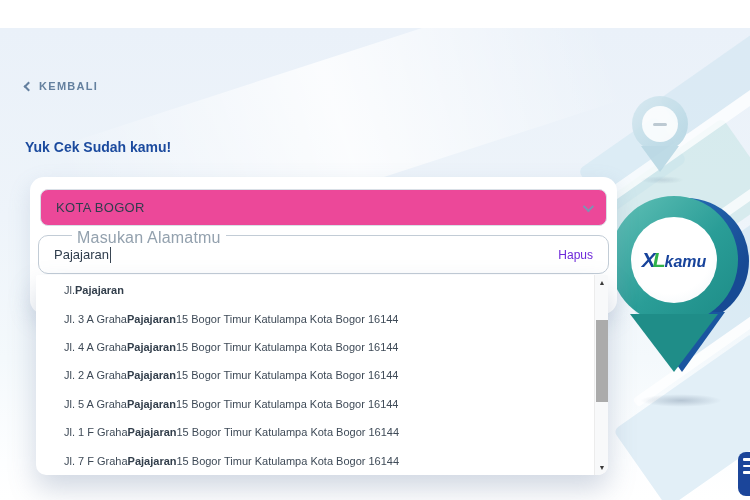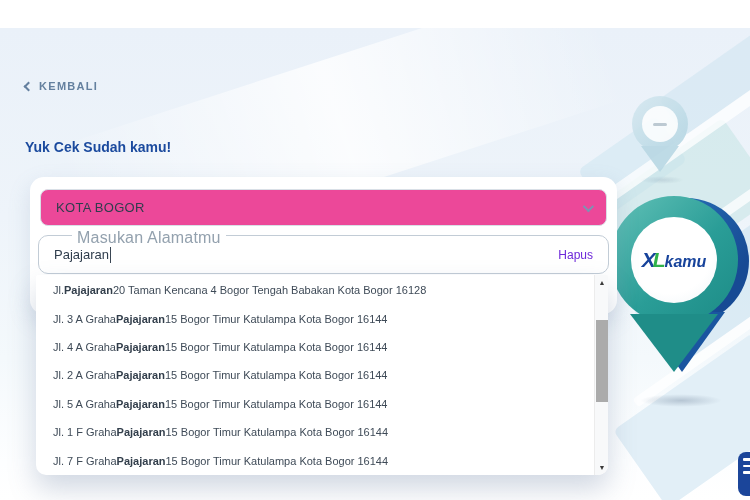--- a/index.html
+++ b/index.html
@@ -42,21 +42,21 @@
   .address-label { position:absolute; left:12px; top:-7px; background:#fff; padding:0 5px;
                    font-size:16px; color:#93a1ae; letter-spacing:.2px;margin-left:21px; }
   .address-value { font-size:13px; font-weight:500; color:#2f3d4d; }
   .caret { display:inline-block; width:1.5px; height:16px; background:#3a4653; margin-left:1px; vertical-align:middle; }
   .clear-btn { margin-left:auto; font-size:12px; color:#6d28d9; cursor:pointer; }
 
   
   .suggest-panel { position:absolute; left:36px; top:275px; width:572px; height:200px; background:#fff;
                    border-radius:2px 2px 10px 10px; box-shadow:0 14px 28px rgba(95,115,150,.28); z-index:9;
                    overflow:hidden; }
-  .suggest-list { position:absolute; left:0; top:1px; width:556px; }
+  .suggest-list { position:absolute; left:11px; top:1px; width:556px; }
   .suggest-row { height:28.4px; display:flex; align-items:center; padding-left:17px;
                  font-size:11px; color:#3e4a57; white-space:nowrap; cursor:pointer; }
   .suggest-row b { font-weight:700; color:#323e4b; }
   .sb { position:absolute; right:0; top:0; width:14px; height:200px; background:#f8f9fa; border-left:1px solid #ececec; }
   .sb-btn { position:absolute; left:0; width:14px; height:15px; display:flex; align-items:center;
             justify-content:center; font-size:7px; color:#3a3a3a; cursor:pointer; background:#f8f9fa; }
   .sb-up { top:0; } .sb-down { bottom:0; }
   .sb-thumb { position:absolute; left:1px; top:45px; width:12px; height:82px; background:#ababab; cursor:grab; }
 
   
@@ -160,21 +160,20 @@
     <span class="address-value">Pajajaran</span>
     <span class="caret"></span>
     <span class="clear-btn">Hapus</span>
   </div>
 
   <div class="suggest-panel">
     <div class="suggest-list">
       <div class="suggest-row">
           <span>Jl. </span>
           <b>Pajajaran</b>
-          <span> 20 Taman Kencana 4 Bogor Tengah Babakan Kota Bogor 16128</span>
         </div>
       <div class="suggest-row">
           <span>Jl. 3 A Graha </span>
           <b>Pajajaran</b>
           <span> 15 Bogor Timur Katulampa Kota Bogor 16144</span>
         </div>
       <div class="suggest-row">
           <span>Jl. 4 A Graha </span>
           <b>Pajajaran</b>
           <span> 15 Bogor Timur Katulampa Kota Bogor 16144</span>

